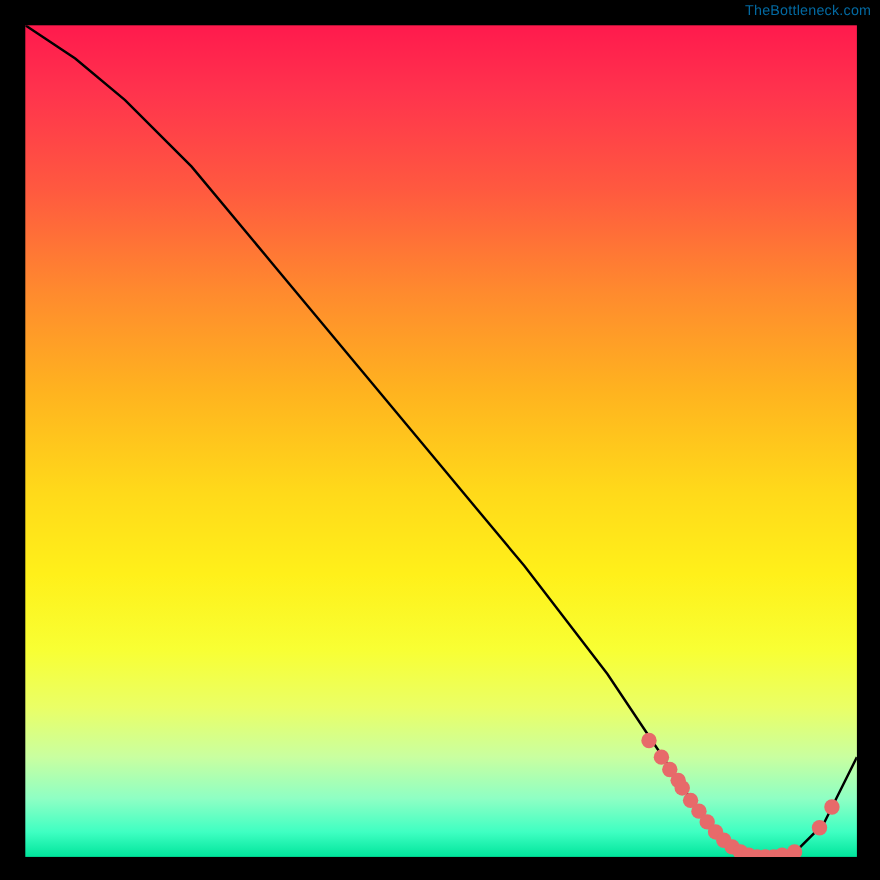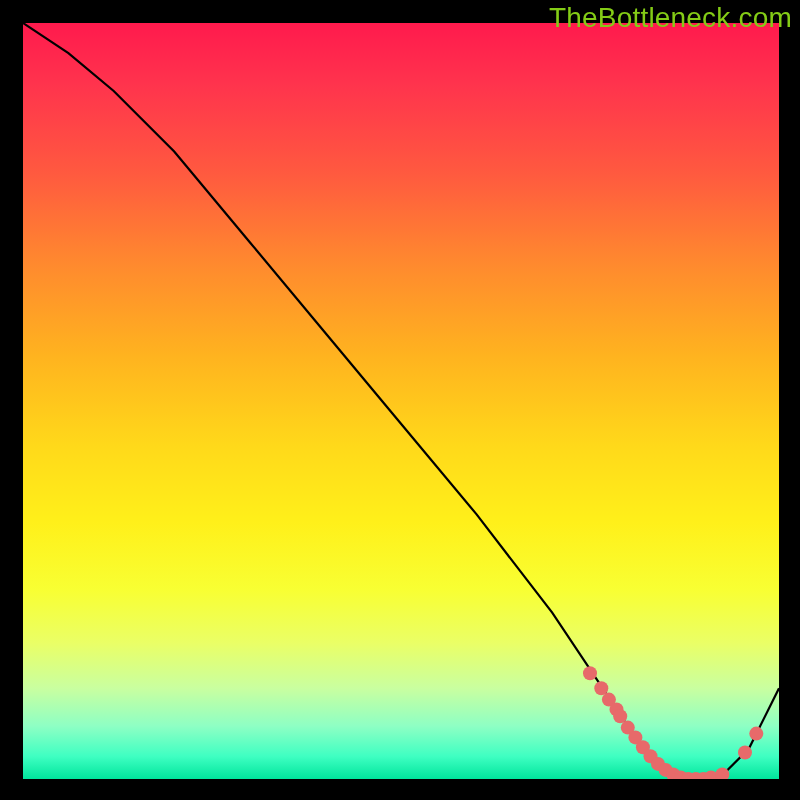--- a/index.html
+++ b/index.html
@@ -46,22 +46,22 @@
     position: absolute;
     left: 0;
     top: 0;
     width: 756px;
     height: 756px;
   }
   .watermark {
     position: absolute;
     top: 2px;
     right: 8px;
-    color: #84cc16;
-    font-size: 28px;
+    color: #0369a1;
+    font-size: 13px;
     font-weight: 500;
     letter-spacing: 0.2px;
   }
 </style>
 </head>
 <body>
 
 <div class="frame">
   <div class="gradient"></div>
   <svg class="overlay" viewBox="0 0 756 756">

